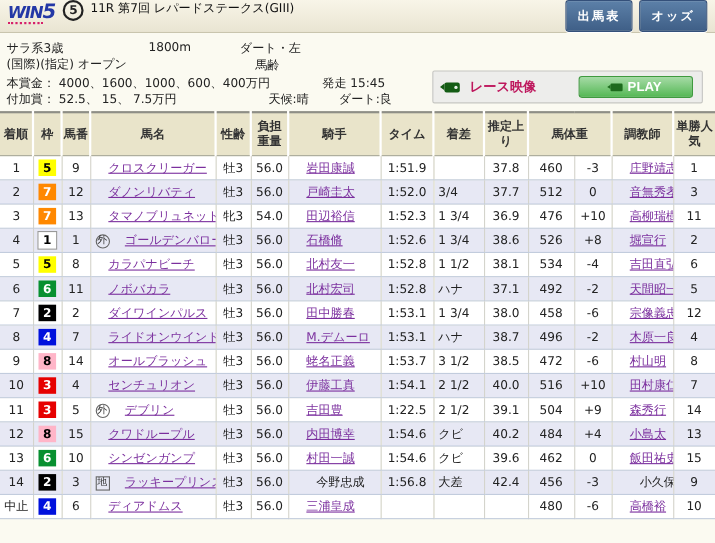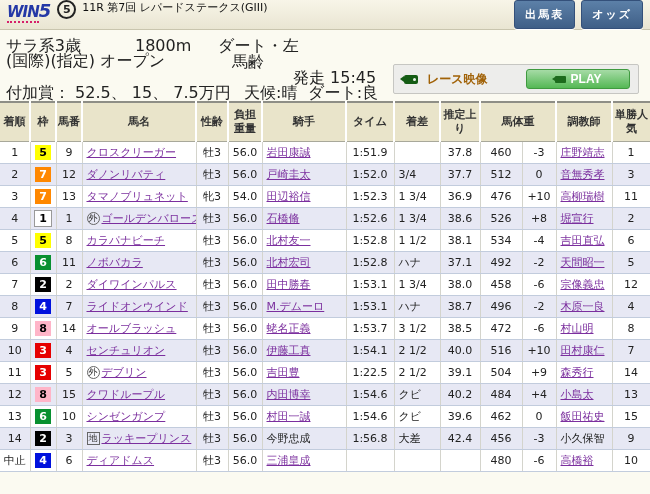--- a/index.html
+++ b/index.html
@@ -13,64 +13,64 @@
   .logo .five { font-size:18px; }
   .badge { display:inline-block; width:15px; height:15px; border:2px solid #222; border-radius:50%;
            text-align:center; line-height:15px; font-size:11px; font-weight:bold; color:#222; margin:0 6px 0 7px; }
   .title { font-size:11px; font-weight:normal; color:#111; white-space:nowrap; }
   .topbar-buttons { margin-left:auto; display:flex; gap:6px; }
   .tb-btn { background:linear-gradient(#5c80a8,#3f5f87); color:#fff; font-size:11px; font-weight:bold;
             padding:4px 10px; border:1px solid #34507a; border-radius:3px; letter-spacing:2px;
             box-shadow:0 1px 0 #fff; cursor:pointer; white-space:nowrap; }
 
   
-  .race-info { position:relative; height:71px; font-size:16px; color:#222; }
+  .race-info { position:relative; height:71px; font-size:11px; color:#222; }
   .race-info span { position:absolute; white-space:nowrap; }
   .i-class   { left:6px;   top:6px; }
   .i-dist    { left:135px; top:6px; }
   .i-track   { left:218px; top:6px; }
   .i-cond    { left:6px;   top:21px; }
   .i-age     { left:232px; top:22px; }
   .i-prize   { left:6px;   top:38px; }
   .i-start   { left:293px; top:38px; }
   .i-extra   { left:6px;   top:53px;text-align:center; }
   .i-weather { left:244px; top:53px; }
   .i-going   { left:308px; top:53px; }
 
   
   .video-box { position:absolute; left:393px; top:64px; width:246px; height:30px; background:#ededeb;
                border:1px solid #c6c6c2; border-radius:2px; display:flex; align-items:center;
                padding:0 8px; box-sizing:border-box; }
   .cam-icon { position:relative; width:14px; height:9px; background:#145c14; border-radius:2px; margin-left:2px; }
   .cam-icon::before { content:""; position:absolute; left:-4px; top:1px; width:0; height:0;
                       border-right:4px solid #145c14; border-top:3px solid transparent; border-bottom:3px solid transparent; }
   .cam-icon::after { content:""; position:absolute; right:2px; top:3px; width:3px; height:3px; background:#e8f2e8; border-radius:50%; }
-  .video-label { color:#a16207; font-weight:bold; font-size:12px; margin-left:9px; }
+  .video-label { color:#be185d; font-weight:bold; font-size:12px; margin-left:9px; }
   .play-btn { margin-left:auto; width:104px; height:20px; background:linear-gradient(#a6dba6,#55b855);
               border:1px solid #3f9a3f; border-radius:3px; color:#fff; font-weight:bold; font-size:12px;
               display:flex; align-items:center; justify-content:center; gap:5px; cursor:pointer; }
   .play-cam { position:relative; width:11px; height:7px; background:#1d6b1d; border-radius:1px; }
   .play-cam::before { content:""; position:absolute; left:-3px; top:1px; width:0; height:0;
                       border-right:3px solid #1d6b1d; border-top:2px solid transparent; border-bottom:2px solid transparent; }
 
   
   table.results { width:650px; border-collapse:collapse; table-layout:fixed; border-top:2px solid #8e8e86; }
   .results th { background:#e9e4ca; font-size:11px; font-weight:bold; color:#333; text-align:center;
                 border-right:2px solid #fff; border-bottom:1px solid #a8a89a; height:36px;
                 padding:1px; line-height:1.25; word-break:break-all; }
   .results th:last-child { border-right:none; }
   .results td { font-size:11px; color:#222; border-right:1px solid #d4d4cc; border-bottom:1px solid #c2ccdd;
                 height:22px; padding:0 2px; overflow:hidden; white-space:nowrap; text-align:center; box-sizing:border-box; }
   .results tr.odd  td { background:#ffffff; }
   .results tr.even td { background:#e7e8f4; }
   .results td.al { text-align:left; padding-left:4px; }
   .waku { display:inline-block; width:16px; height:15px; line-height:15px; font-size:11px; font-weight:bold;
           text-align:center; vertical-align:middle; }
-  a.cell-link { color:#7b2f9e; text-decoration:underline; cursor:pointer; }
-  .plain-name { color:#222; }
+  a.cell-link { color:#7b2f9e; text-decoration:underline; cursor:pointer;margin-left:12px; }
+  .plain-name { color:#222;margin-left:21px; }
   .mark { display:inline-block; font-size:9px; color:#333; border:1px solid #666; width:11px; height:11px;
           line-height:11px; text-align:center; margin-right:2px; vertical-align:1px; font-weight:normal; }
   .mark.circle { border-radius:50%; }
 </style>
 </head>
 <body>
 
 <div class="page">
 
   <div class="topbar">
@@ -82,20 +82,21 @@
       <button class="tb-btn">オッズ</button>
     </span>
   </div>
 
   <div class="race-info">
     <span class="i-class">サラ系3歳</span>
     <span class="i-dist">1800m</span>
     <span class="i-track">ダート・左</span>
     <span class="i-cond">(国際)(指定) オープン</span>
     <span class="i-age">馬齢</span>
+    <span class="i-prize">本賞金： 4000、1600、1000、600、400万円</span>
     <span class="i-start">発走 15:45</span>
     <span class="i-extra">付加賞： 52.5、 15、 7.5万円</span>
     <span class="i-weather">天候:晴</span>
     <span class="i-going">ダート:良</span>
   </div>
 
   <div class="video-box">
     <span class="cam-icon"></span>
     <span class="video-label">レース映像</span>
     <button class="play-btn">

